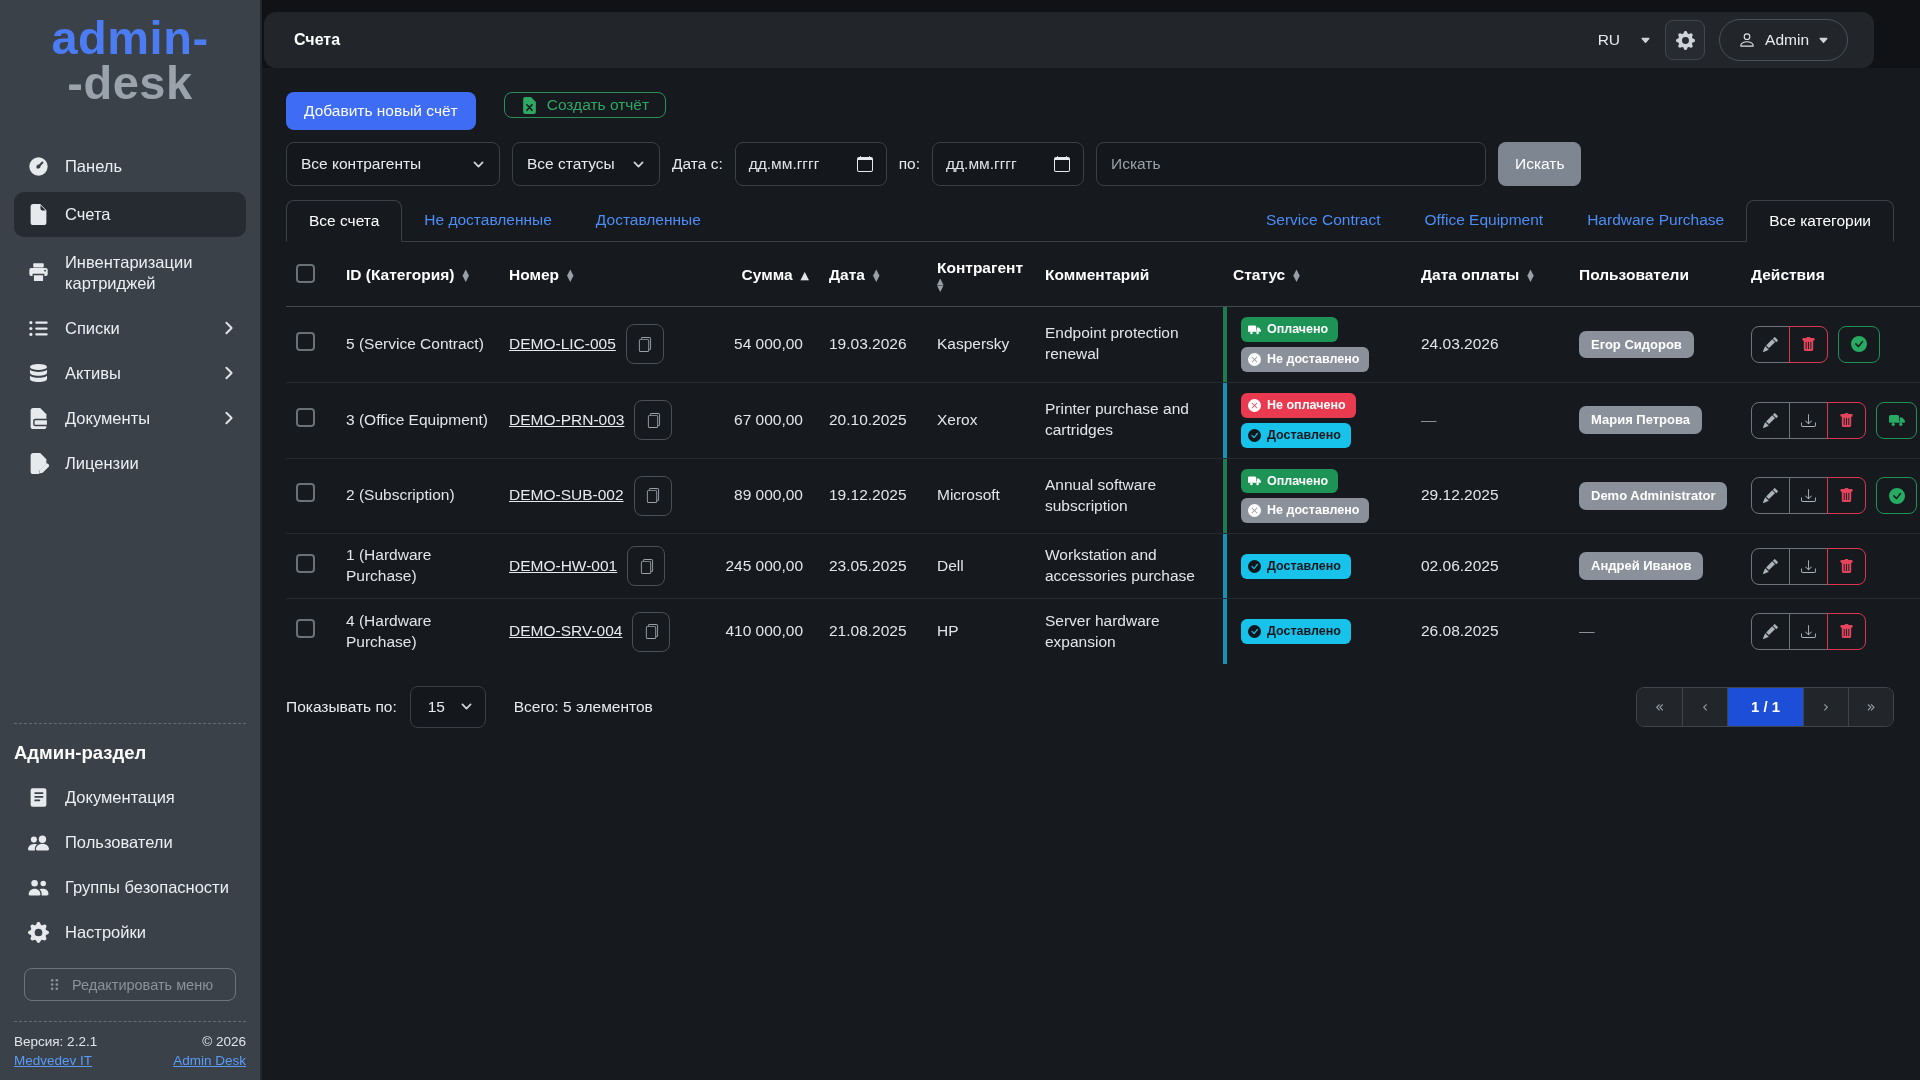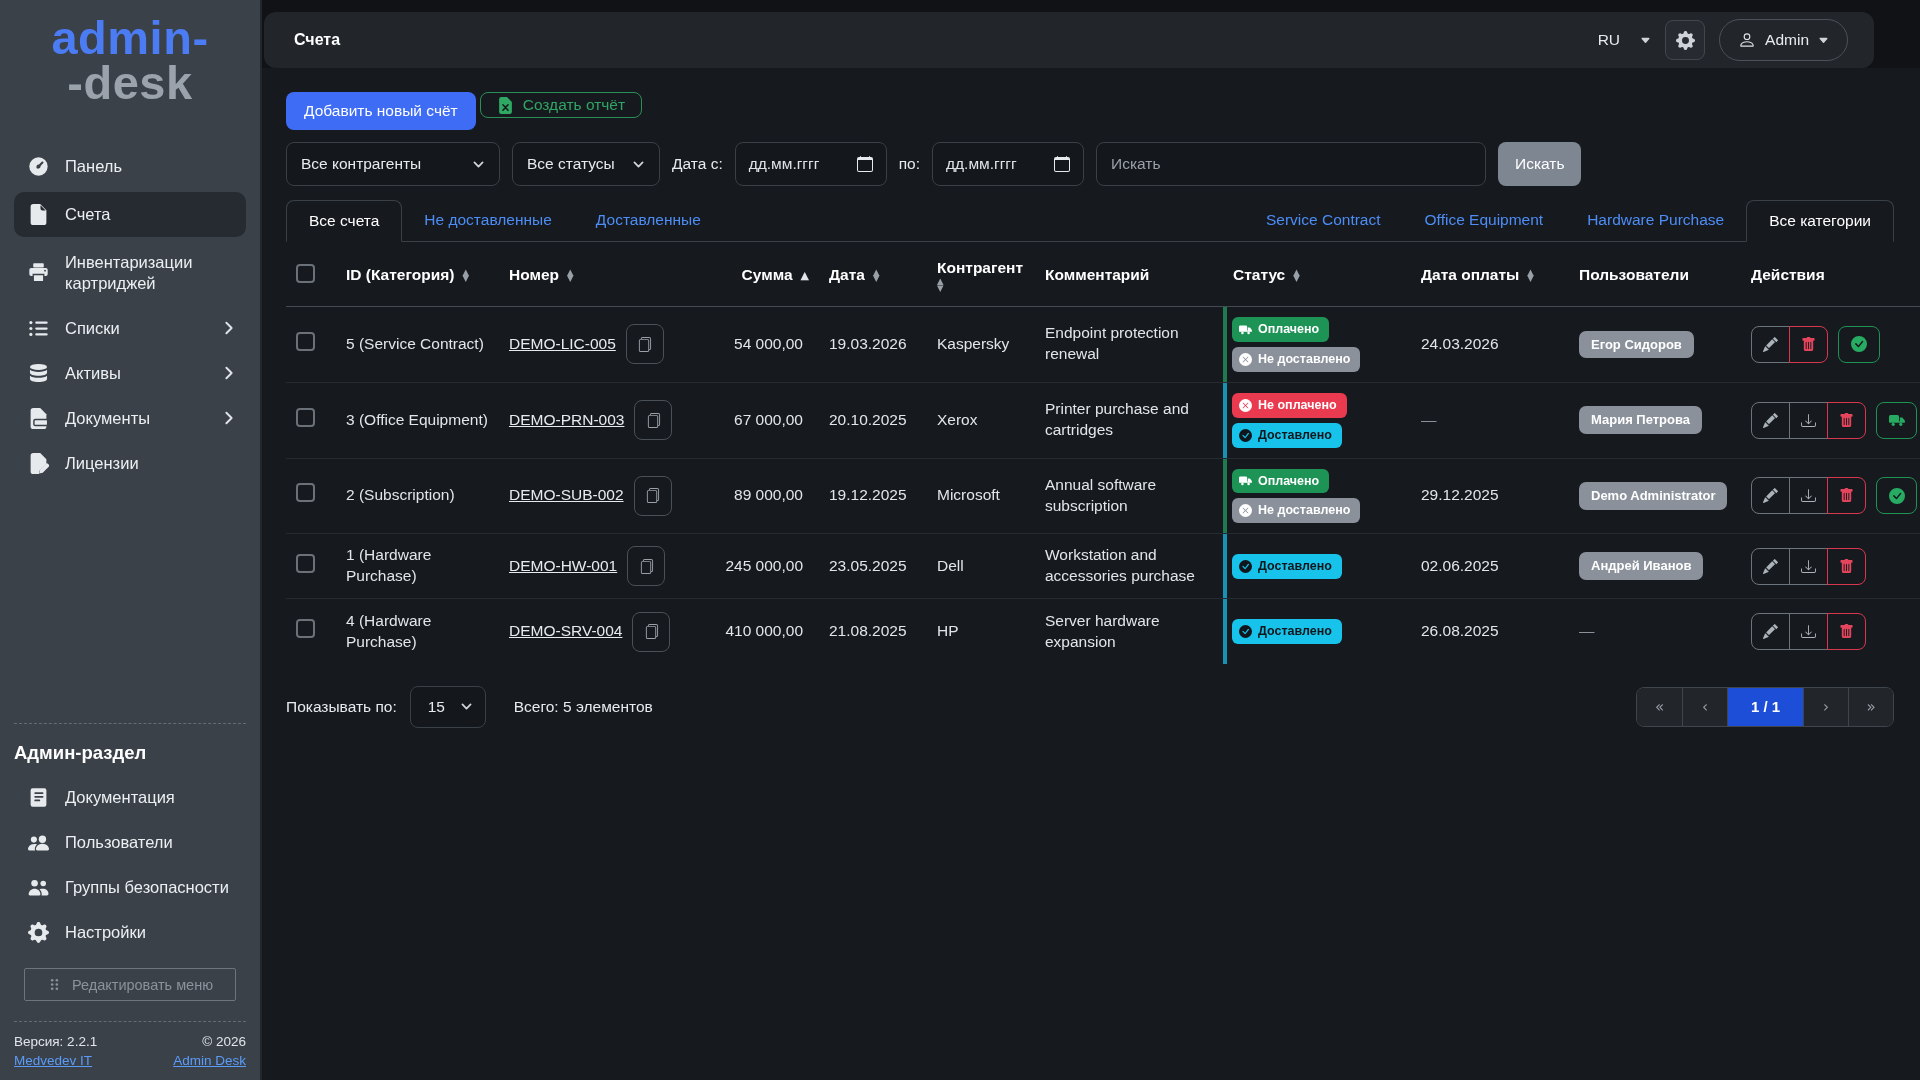--- a/index.html
+++ b/index.html
@@ -17,41 +17,41 @@
   .nav-item{display:flex;align-items:center;gap:16px;padding:11px 20px 11px 28px;font-size:16.5px;color:#eceff2;cursor:pointer}
   .nav-item.active{background:#262b31;margin:2px 14px;padding:12px 14px 12px 14px;border-radius:10px}
   .nav-icon{width:21px;height:21px;flex-shrink:0;color:#e6eaed}
   .nav-label{flex:1;line-height:1.25}
   .chev{width:14px;height:14px;color:#e0e4e8;margin-right:4px;flex-shrink:0}
   .icon{display:inline-flex;align-items:center;justify-content:center}
   .icon svg,.nav-icon svg,.chev svg{width:100%;height:100%;display:block}
   .admin-section{margin-top:auto}
   .dashed{border-top:1px dashed #646c75;margin:10px 14px}
   .admin-title{font-size:18.5px;font-weight:bold;color:#fff;padding:8px 14px 12px}
-  .edit-menu-btn{margin:14px 24px 10px;width:calc(100% - 48px);height:33px;border:1px solid #6c757d;border-radius:2px;background:transparent;color:#8b929a;font-size:14.5px;display:flex;align-items:center;justify-content:center;gap:10px;cursor:pointer;font-family:inherit}
+  .edit-menu-btn{margin:14px 24px 10px;width:calc(100% - 48px);height:33px;border:1px solid #6c757d;border-radius:8px;background:transparent;color:#8b929a;font-size:14.5px;display:flex;align-items:center;justify-content:center;gap:10px;cursor:pointer;font-family:inherit}
   .grip{width:15px;height:15px;color:#8b929a}
   .sidebar-footer{padding-bottom:10px}
   .foot-row{display:flex;justify-content:space-between;padding:2px 14px;font-size:13.5px;color:#e2e6ea}
   .foot-row a{color:#5a9cf8;text-decoration:underline;cursor:pointer}
 
   
   .main{flex:1;display:flex;flex-direction:column;background:#101216;min-width:0}
   .topbar{margin:12px 46px 0 2px;height:56px;background:#22262b;border-radius:12px;display:flex;align-items:center;padding:0 26px 0 30px;flex-shrink:0}
   .topbar-title{font-weight:bold;font-size:16px;color:#fff}
   .topbar-right{margin-left:auto;display:flex;align-items:center;gap:14px}
   .lang{display:flex;align-items:center;gap:20px;font-size:15.5px;cursor:pointer}
   .caret{width:11px;height:11px;color:#ced3d9}
   .gear-btn{width:40px;height:40px;border:1px solid #41474f;background:#272b31;border-radius:8px;display:flex;align-items:center;justify-content:center;color:#ced3d9;cursor:pointer}
   .gear-btn .icon{width:19px;height:19px}
   .user-pill{height:42px;border:1px solid #4a515a;border-radius:21px;display:flex;align-items:center;gap:9px;padding:0 18px;font-size:15.5px;cursor:pointer;color:#e8ebee}
   .user-pill .person{width:18px;height:18px;color:#dfe3e8}
 
   
   .content{flex:1;background:#16191e;padding:24px 26px 0 24px;min-width:0}
-  .actions-row{display:flex;gap:4px}
+  .actions-row{display:flex;gap:28px}
   .btn-primary{background:#3e6cf4;color:#fff;border:none;border-radius:8px;height:38px;padding:0 18px;font-size:15.5px;cursor:pointer;font-family:inherit}
   .btn-report{background:transparent;color:#31a565;border:1px solid #2a9058;border-radius:8px;height:26px;padding:0 16px;display:flex;align-items:center;gap:9px;font-size:15.5px;cursor:pointer;font-family:inherit}
   .btn-report .icon{width:17px;height:17px;color:#2fa864}
 
   .filters-row{display:flex;align-items:center;gap:12px;margin-top:12px}
   .ctl{height:44px;background:#14171c;border:1px solid #3a4047;border-radius:8px}
   .select{display:flex;align-items:center;justify-content:space-between;padding:0 14px;font-size:15.5px;color:#e8ebee;cursor:pointer;gap:16px}
   .sel-cpty{width:214px}
   .sel-status{width:148px}
   .chev-dn{width:13px;height:13px;color:#cfd4d9;flex-shrink:0}
@@ -77,21 +77,21 @@
   .sorts{display:inline-flex;flex-direction:column;font-size:8.5px;line-height:6.5px;color:#99a0a8;font-family:"DejaVu Sans",sans-serif}
   .sorts.asc{font-size:11px;line-height:11px;color:#e2e6ea}
   tbody td{padding:10px;font-size:15.5px;vertical-align:middle;height:65px;border-top:1px solid #262b31;line-height:1.35;color:#e2e6ea}
   tbody tr:first-child td{border-top:none}
   td.col-amount{text-align:right;padding-right:16px}
   .cb{width:19px;height:19px;border:2px solid #6a7179;border-radius:4px;display:inline-block;background:transparent;cursor:pointer}
   .num-wrap{display:flex;align-items:center}
   .doc-link{color:#e8ebee;text-decoration:underline;cursor:pointer}
   .copy-btn{width:38px;height:40px;margin-left:10px;border:1px solid #4a5058;border-radius:8px;background:transparent;color:#9aa1a9;display:inline-flex;align-items:center;justify-content:center;cursor:pointer;flex-shrink:0}
   .copy-btn .icon{width:15px;height:15px}
-  td.status-td{position:relative;padding-left:9px}
+  td.status-td{position:relative;padding-left:18px}
   .strip{position:absolute;left:0;top:0;bottom:0;width:4px}
   .strip.green{background:#1e7b50}
   .strip.cyan{background:#1791b5}
   .badges{display:flex;flex-direction:column;align-items:flex-start;gap:5px}
   .badge{display:inline-flex;align-items:center;gap:6px;border-radius:6px;padding:4px 10px 4px 7px;font-size:12.5px;font-weight:bold;color:#fff;white-space:nowrap}
   .badge .icon{width:13px;height:13px}
   .badge.paid{background:#1d9455}
   .badge.not_delivered{background:#8a919b}
   .badge.unpaid{background:#e93a4f}
   .badge.delivered{background:#17c3ea;color:#10161c}

